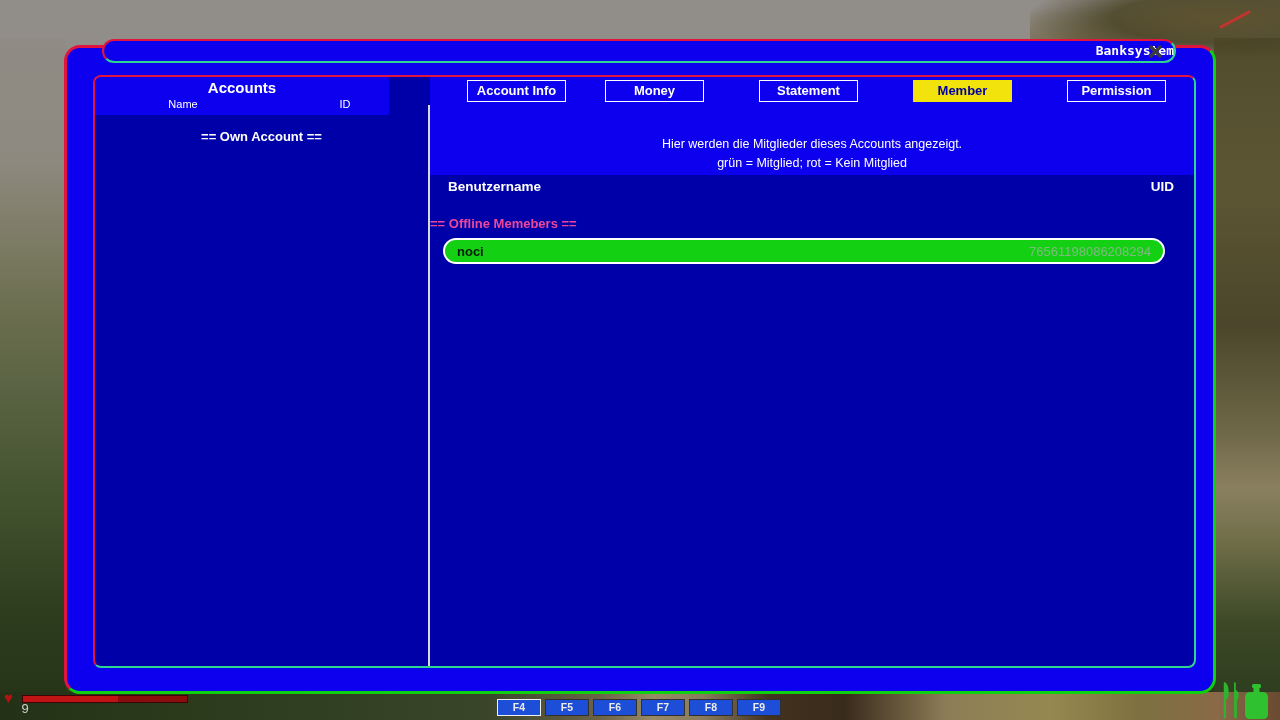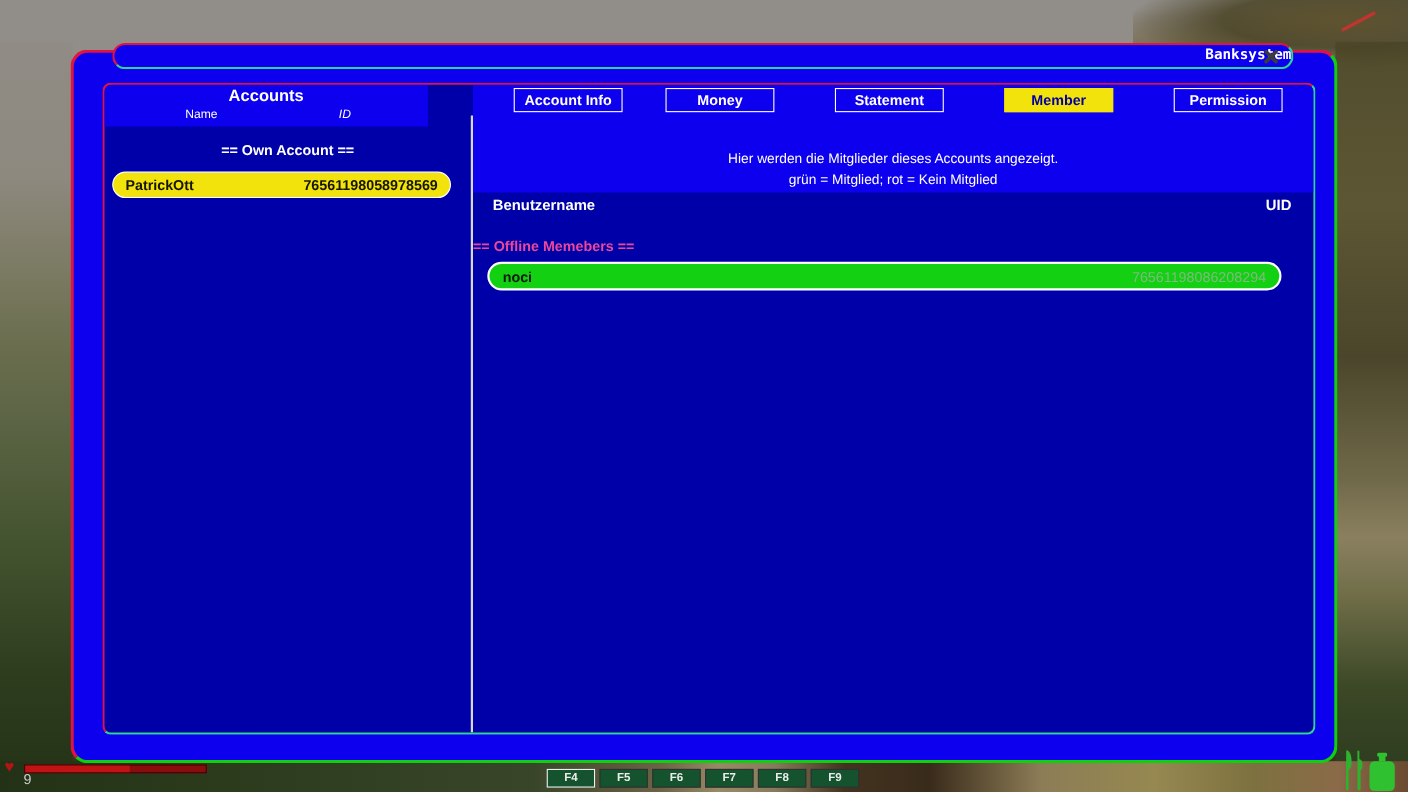--- a/index.html
+++ b/index.html
@@ -63,21 +63,21 @@
     background:#0000a8; border-radius:8px; overflow:hidden;
     border:2px solid; border-color:#e11440 #2ed492 #2ed492 #e11440;
   }
 
   
   .accounts-header {
     position:absolute; left:0; top:0; width:294px; height:38px; background:#0d00ef; color:#fff;
   }
   .accounts-title { position:absolute; left:0; top:2px; width:100%; text-align:center; font-size:15px; font-weight:bold; }
   .col-name  { position:absolute; left:51px;  top:21px; width:74px; text-align:center; font-size:11px; }
-  .col-id    { position:absolute; left:213px; top:21px; width:74px; font-size:11px;font-style:italic; }
+  .col-id    { position:absolute; left:213px; top:21px; width:74px; text-align:center; font-size:11px; }
   .own-account-label {
     position:absolute; left:0; top:52px; width:333px; text-align:center;
     color:#fff; font-size:13px; font-weight:bold;
   }
   .account-row {
     position:absolute; left:7px; top:79px; width:308px; height:24px;
     background:#f2e30c; border:1px solid #fff; border-radius:12px;
     display:flex; justify-content:space-between; align-items:center;
     padding:0 11px; color:#151500; font-weight:bold; font-size:13px; cursor:pointer;
   }
@@ -117,21 +117,21 @@
   .heart-icon { position:absolute; left:4px; top:690px; color:#b51414; font-size:15px; line-height:15px; }
   .health-bar {
     position:absolute; left:22px; top:695px; width:166px; height:8px;
     background:#8a0d0d; border:1px solid #3c0404;
   }
   .health-fill { width:58%; height:100%; background:#c01313; }
   .hud-level { position:absolute; left:16px; top:701px; width:18px; text-align:center; color:#cfcfcf; font-size:13px; }
 
   .fkeys { position:absolute; left:497px; top:699px; display:flex; gap:4px; }
   .fkey {
-    width:44px; height:17px; background:#14532d; border:1px solid #303030;
+    width:44px; height:17px; background:#1d4ed8; border:1px solid #303030;
     color:#ececec; font-size:10.5px; font-weight:bold; text-align:center; line-height:15px;
     cursor:pointer;
   }
   .fkey.active { border-color:#f0f0f0; }
 
   .food-icon  { position:absolute; left:1219px; top:681px; }
   .water-icon { position:absolute; left:1242px; top:684px; }
 </style>
 </head>
 <body>
@@ -146,24 +146,20 @@
 <div class="bank-window">
 
   <div class="inner-panel">
 
     <div class="accounts-header">
       <div class="accounts-title">Accounts</div>
       <div class="col-name">Name</div>
       <div class="col-id">ID</div>
     </div>
     <div class="own-account-label">== Own Account ==</div>
-    <div class="account-row">
-      <span>PatrickOtt</span>
-      <span>76561198058978569</span>
-    </div>
 
     <div class="panel-divider"></div>
 
     <div class="right-top">
       <div class="tab" style="left:37px">Account Info</div>
       <div class="tab" style="left:175px">Money</div>
       <div class="tab" style="left:329px">Statement</div>
       <div class="tab active" style="left:483px">Member</div>
       <div class="tab" style="left:637px">Permission</div>
 

